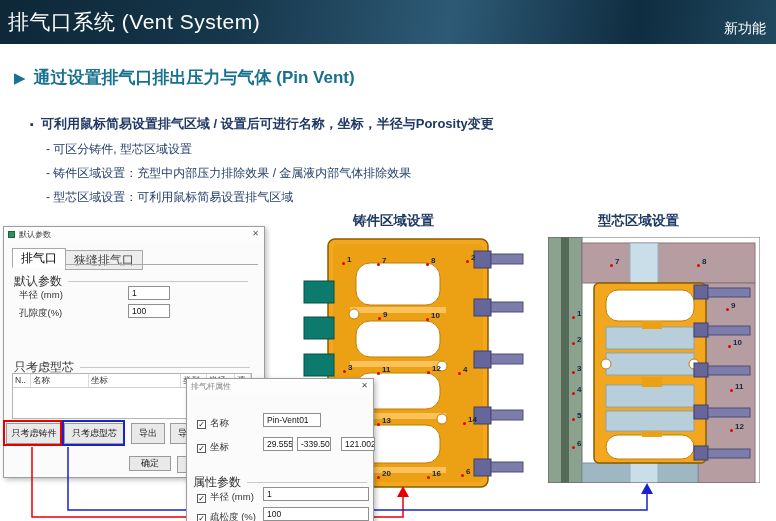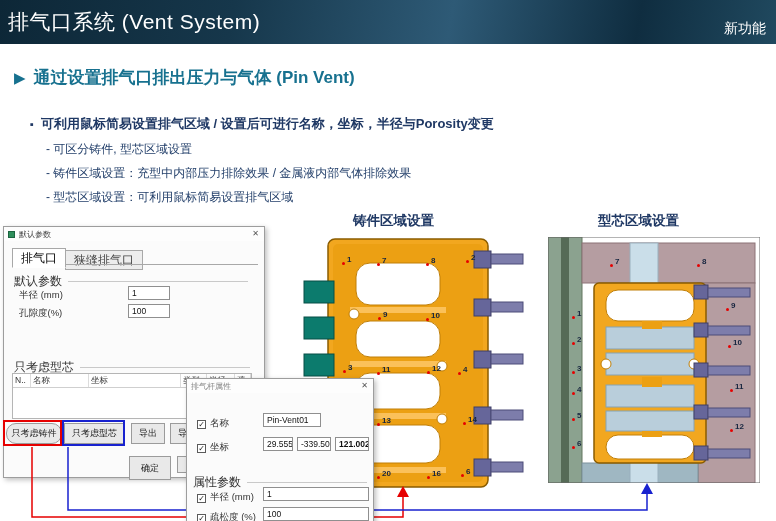--- a/index.html
+++ b/index.html
@@ -343,48 +343,48 @@
       <div class="thead" id="thead">
           <span style="width: 18px;">N..</span>
           <span style="width: 58px;">名称</span>
           <span style="width: 92px;">坐标</span>
           <span style="width: 26px;">类型</span>
           <span style="width: 28px;">半径</span>
           <span style="width: 16px;">疏</span>
         </div>
     </div>
 
-    <div class="btn" style="left:2px;top:196px;width:56px;border-radius:10px;">只考虑铸件</div>
+    <div class="btn" style="left:2px;top:196px;width:56px;">只考虑铸件</div>
     <div class="btn" style="left:60px;top:196px;width:61px;">只考虑型芯</div>
     <div class="btn" style="left:127px;top:196px;width:34px;">导出</div>
     <div class="btn" style="left:166px;top:196px;width:34px;">导出</div>
     <div class="btn" style="left:205px;top:196px;width:34px;"></div>
 
-    <div class="btn" style="left:125px;top:229px;width:42px;height:24px;">确定</div>
+    <div class="btn" style="left:125px;top:229px;width:42px;height:15px;">确定</div>
     <div class="btn" style="left:173px;top:229px;width:56px;height:17px;">取消</div>
   </div>
 
   <div class="annot red" style="left:3px;top:420px;width:59px;height:26px;"></div>
   <div class="annot blue" style="left:62px;top:420px;width:63px;height:26px;"></div>
 
   <div class="dlg" id="propDlg">
     <div class="tbar">
       <span style="color:#888;">排气杆属性</span>
       <span class="xi">✕</span>
     </div>
     <div class="cbrow" style="left:10px;top:38px;">
       <span class="cb"></span><span>名称</span>
     </div>
     <div class="inp" style="left:76px;top:34px;width:58px;">Pin-Vent01</div>
     <div class="cbrow" style="left:10px;top:62px;">
       <span class="cb"></span><span>坐标</span>
     </div>
     <div class="inp" style="left:76px;top:58px;width:30px;">29.5555</div>
     <div class="inp" style="left:110px;top:58px;width:34px;">-339.505</div>
-    <div class="inp" style="left:148px;top:58px;width:34px;font-weight:bold;">121.002</div>
+    <div class="inp" style="left:154px;top:58px;width:34px;">121.002</div>
 
     <div class="grp" style="left:6px;top:95px;">
       <span>属性参数</span><span class="ln" style="width:120px;"></span>
     </div>
     <div class="cbrow" style="left:10px;top:112px;">
       <span class="cb"></span><span>半径 (mm)</span>
     </div>
     <div class="inp" style="left:76px;top:108px;width:106px;">1</div>
     <div class="cbrow" style="left:10px;top:132px;">
       <span class="cb"></span><span>疏松度 (%)</span>

